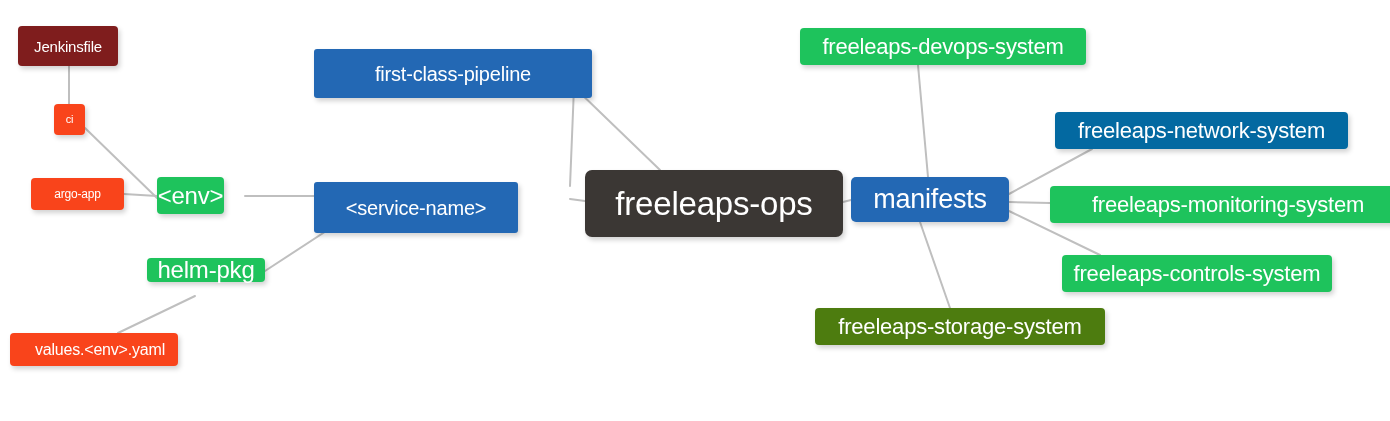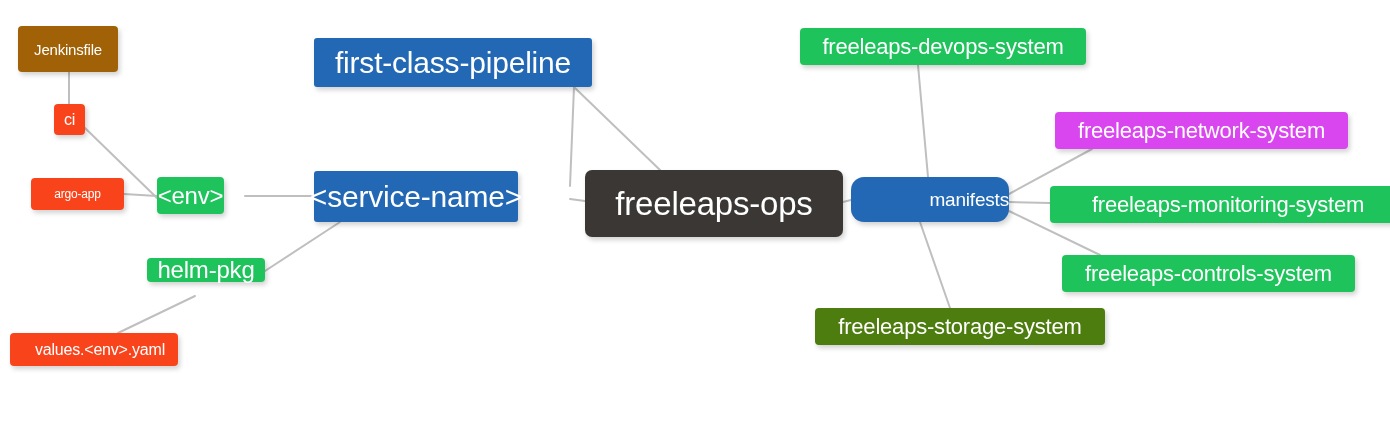--- a/index.html
+++ b/index.html
@@ -41,44 +41,44 @@
     user-select: none;
   }
   
   .lvl-root {
     background: #3b3734;
     font-size: 33px;
     border-radius: 7px;
   }
   .lvl-blue-lg {
     background: #2368b4;
-    font-size: 30px;
+    font-size: 20px;
     border-radius: 3px;
+    margin-top: 11px;
   }
   .lvl-blue-md {
     background: #2368b4;
-    font-size: 19px;
-    border-radius: 13px;
-    justify-content: flex-end;
+    font-size: 27px;
+    border-radius: 5px;
   }
   .lvl-green-lg {
     background: #1ec35c;
     font-size: 22px;
   }
   .lvl-green-md {
     background: #1ec35c;
     font-size: 24px;
   }
   .lvl-orange {
     background: #fca826;
     font-size: 15px;
   }
   .lvl-red-sm {
     background: #f9441b;
-    font-size: 16px;
+    font-size: 11px;
   }
   .lvl-red-md {
     background: #f9441b;
     font-size: 12px;
   }
   .lvl-red-xs {
     background: #f9441b;
     font-size: 16px;
   }
 </style>
@@ -97,21 +97,21 @@
       <line x1="340" y1="222" x2="265" y2="271" stroke="#bfbfbf" stroke-width="2" stroke-linecap="round"></line>
       <line x1="195" y1="296" x2="118" y2="333" stroke="#bfbfbf" stroke-width="2" stroke-linecap="round"></line>
       <line x1="843" y1="202" x2="851" y2="200" stroke="#bfbfbf" stroke-width="2" stroke-linecap="round"></line>
       <line x1="928" y1="177" x2="918" y2="65" stroke="#bfbfbf" stroke-width="2" stroke-linecap="round"></line>
       <line x1="1009" y1="194" x2="1092" y2="149" stroke="#bfbfbf" stroke-width="2" stroke-linecap="round"></line>
       <line x1="1009" y1="202" x2="1050" y2="203" stroke="#bfbfbf" stroke-width="2" stroke-linecap="round"></line>
       <line x1="1009" y1="211" x2="1100" y2="255" stroke="#bfbfbf" stroke-width="2" stroke-linecap="round"></line>
       <line x1="920" y1="222" x2="950" y2="308" stroke="#bfbfbf" stroke-width="2" stroke-linecap="round"></line>
     </svg>
   <div id="nodes">
-      <div class="node lvl-orange" style="left: 18px; top: 26px; width: 100px; height: 46px; background: #a16207;">
+      <div class="node lvl-orange" style="left: 18px; top: 26px; width: 100px; height: 40px; background: #7f1d1d;">
         <span>Jenkinsfile</span>
       </div>
       <div class="node lvl-red-sm" style="left: 54px; top: 104px; width: 31px; height: 31px; background: rgb(249, 68, 27);">
         <span>ci</span>
       </div>
       <div class="node lvl-red-md" style="left: 31px; top: 178px; width: 93px; height: 32px; background: rgb(249, 68, 27);">
         <span>argo-app</span>
       </div>
       <div class="node lvl-green-md" style="left: 157px; top: 177px; width: 67px; height: 37px; background: rgb(30, 195, 92);">
         <span>&lt;env&gt;</span>
@@ -130,26 +130,26 @@
       </div>
       <div class="node lvl-root" style="left: 585px; top: 170px; width: 258px; height: 67px; background: rgb(59, 55, 52);">
         <span>freeleaps-ops</span>
       </div>
       <div class="node lvl-blue-md" style="left: 851px; top: 177px; width: 158px; height: 45px; background: rgb(35, 104, 180);">
         <span>manifests</span>
       </div>
       <div class="node lvl-green-lg" style="left: 800px; top: 28px; width: 286px; height: 37px; background: rgb(30, 195, 92);">
         <span>freeleaps-devops-system</span>
       </div>
-      <div class="node lvl-green-lg" style="left: 1055px; top: 112px; width: 293px; height: 37px; background: #d946ef;">
+      <div class="node lvl-green-lg" style="left: 1055px; top: 112px; width: 293px; height: 37px; background: #0369a1;">
         <span>freeleaps-network-system</span>
       </div>
       <div class="node lvl-green-lg" style="left: 1050px; top: 186px; width: 356px; height: 37px; background: rgb(30, 195, 92);">
         <span>freeleaps-monitoring-system</span>
       </div>
-      <div class="node lvl-green-lg" style="left: 1062px; top: 255px; width: 293px; height: 37px; background: rgb(30, 195, 92);">
+      <div class="node lvl-green-lg" style="left: 1062px; top: 255px; width: 270px; height: 37px; background: rgb(30, 195, 92);">
         <span>freeleaps-controls-system</span>
       </div>
       <div class="node lvl-green-lg" style="left: 815px; top: 308px; width: 290px; height: 37px; background: #4d7c0f;">
         <span>freeleaps-storage-system</span>
       </div>
     </div>
 </div>
 
 </body></html>

